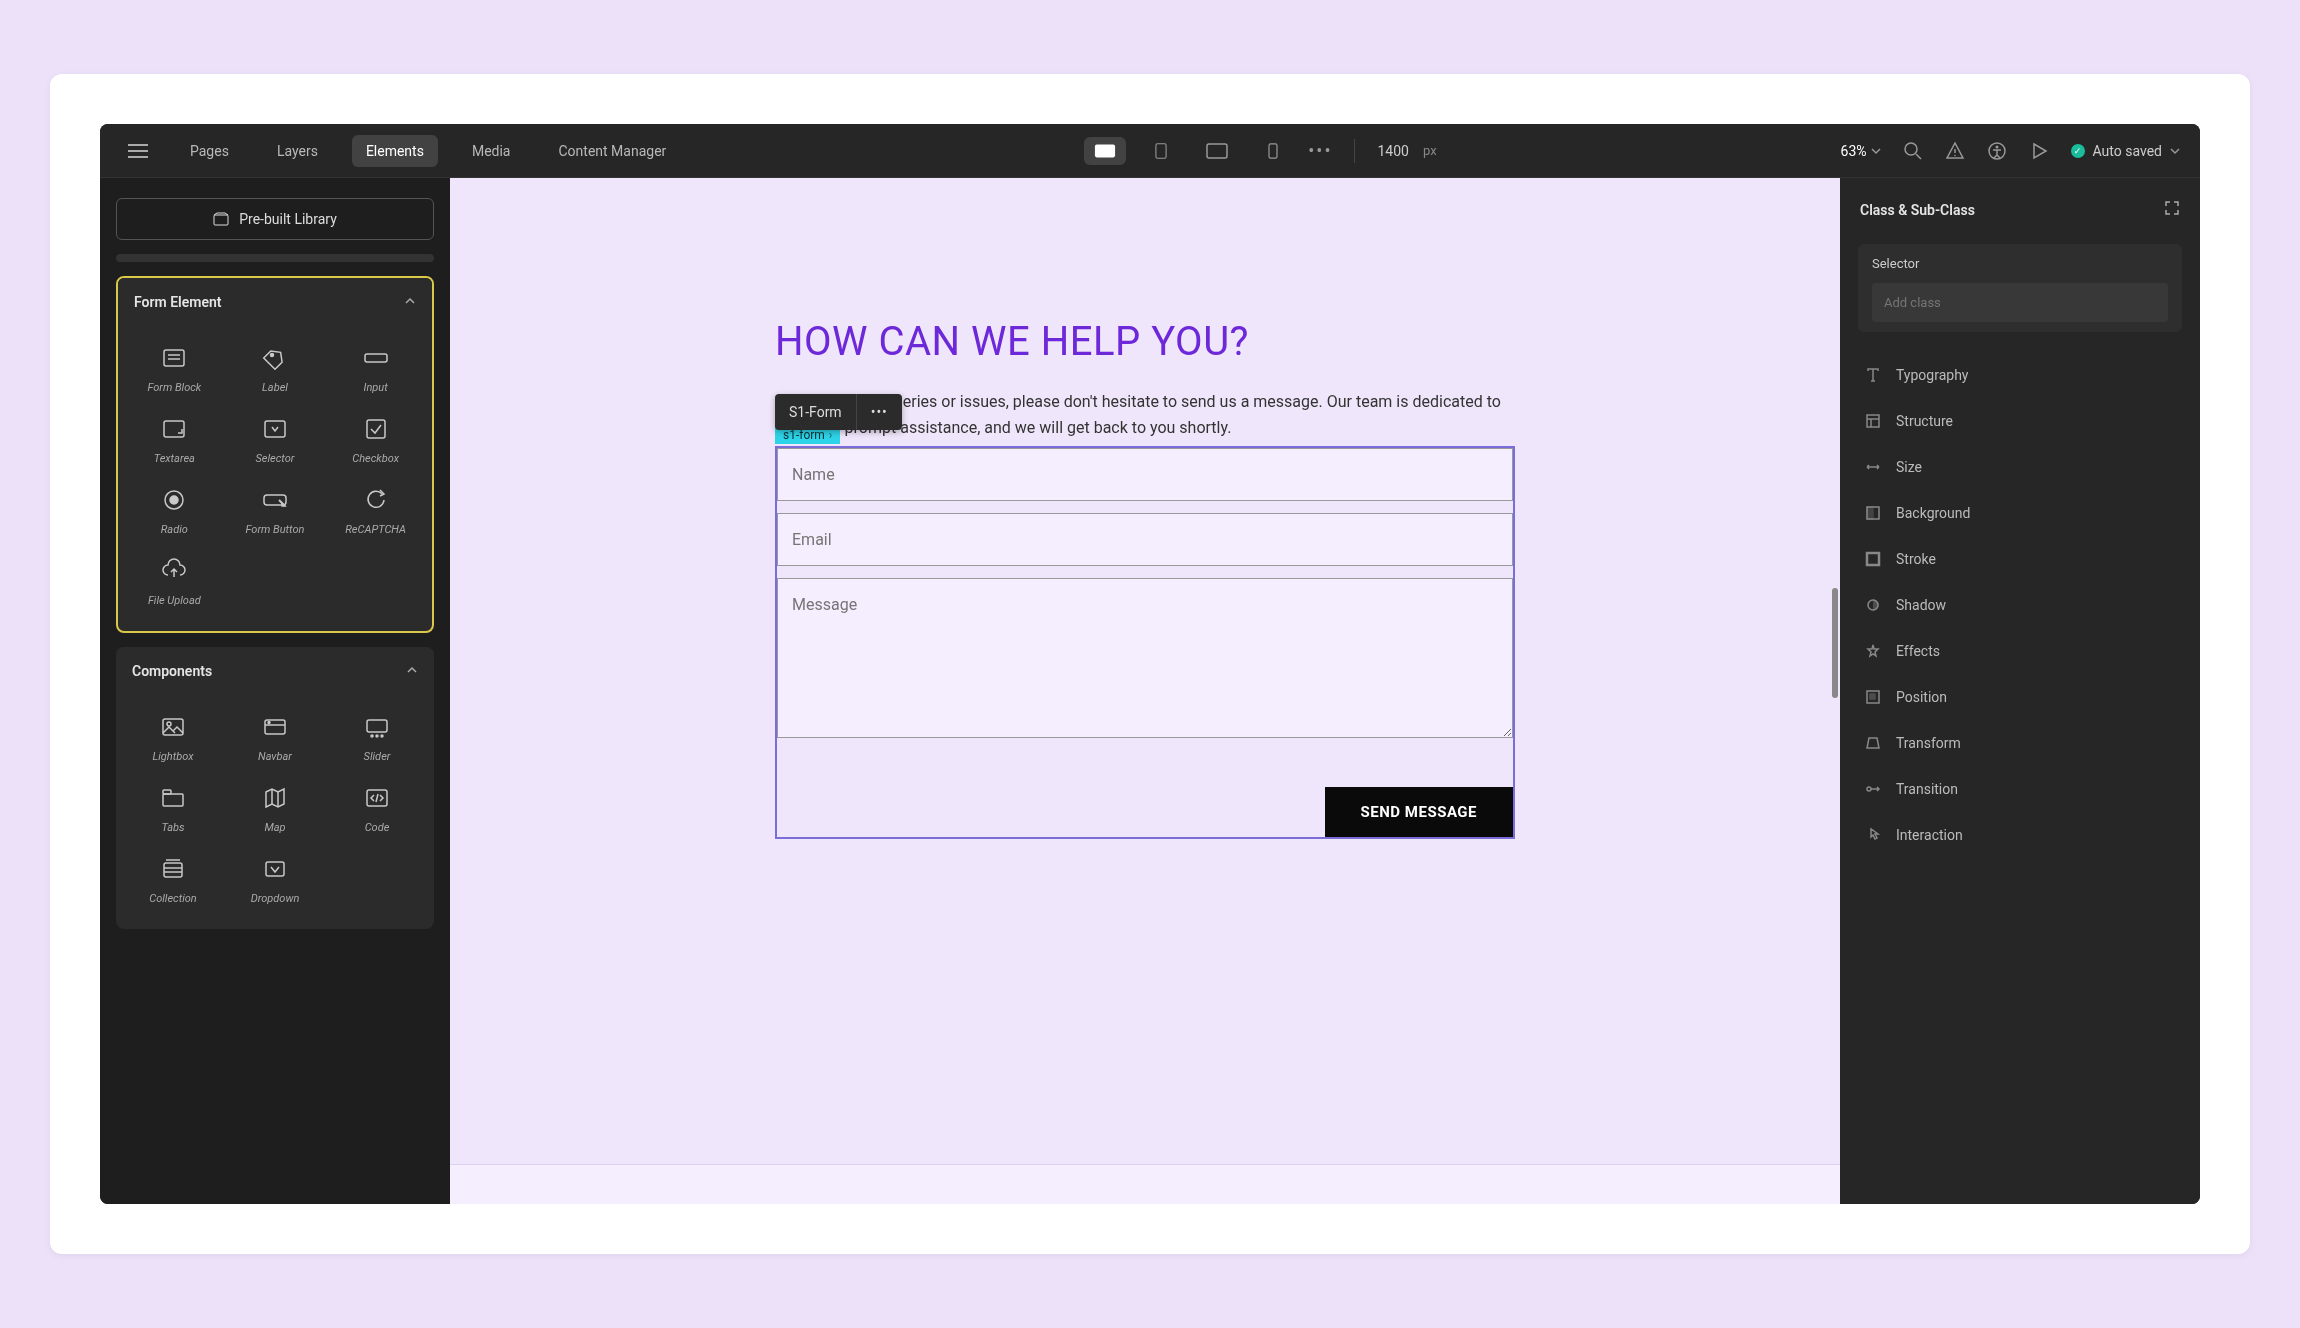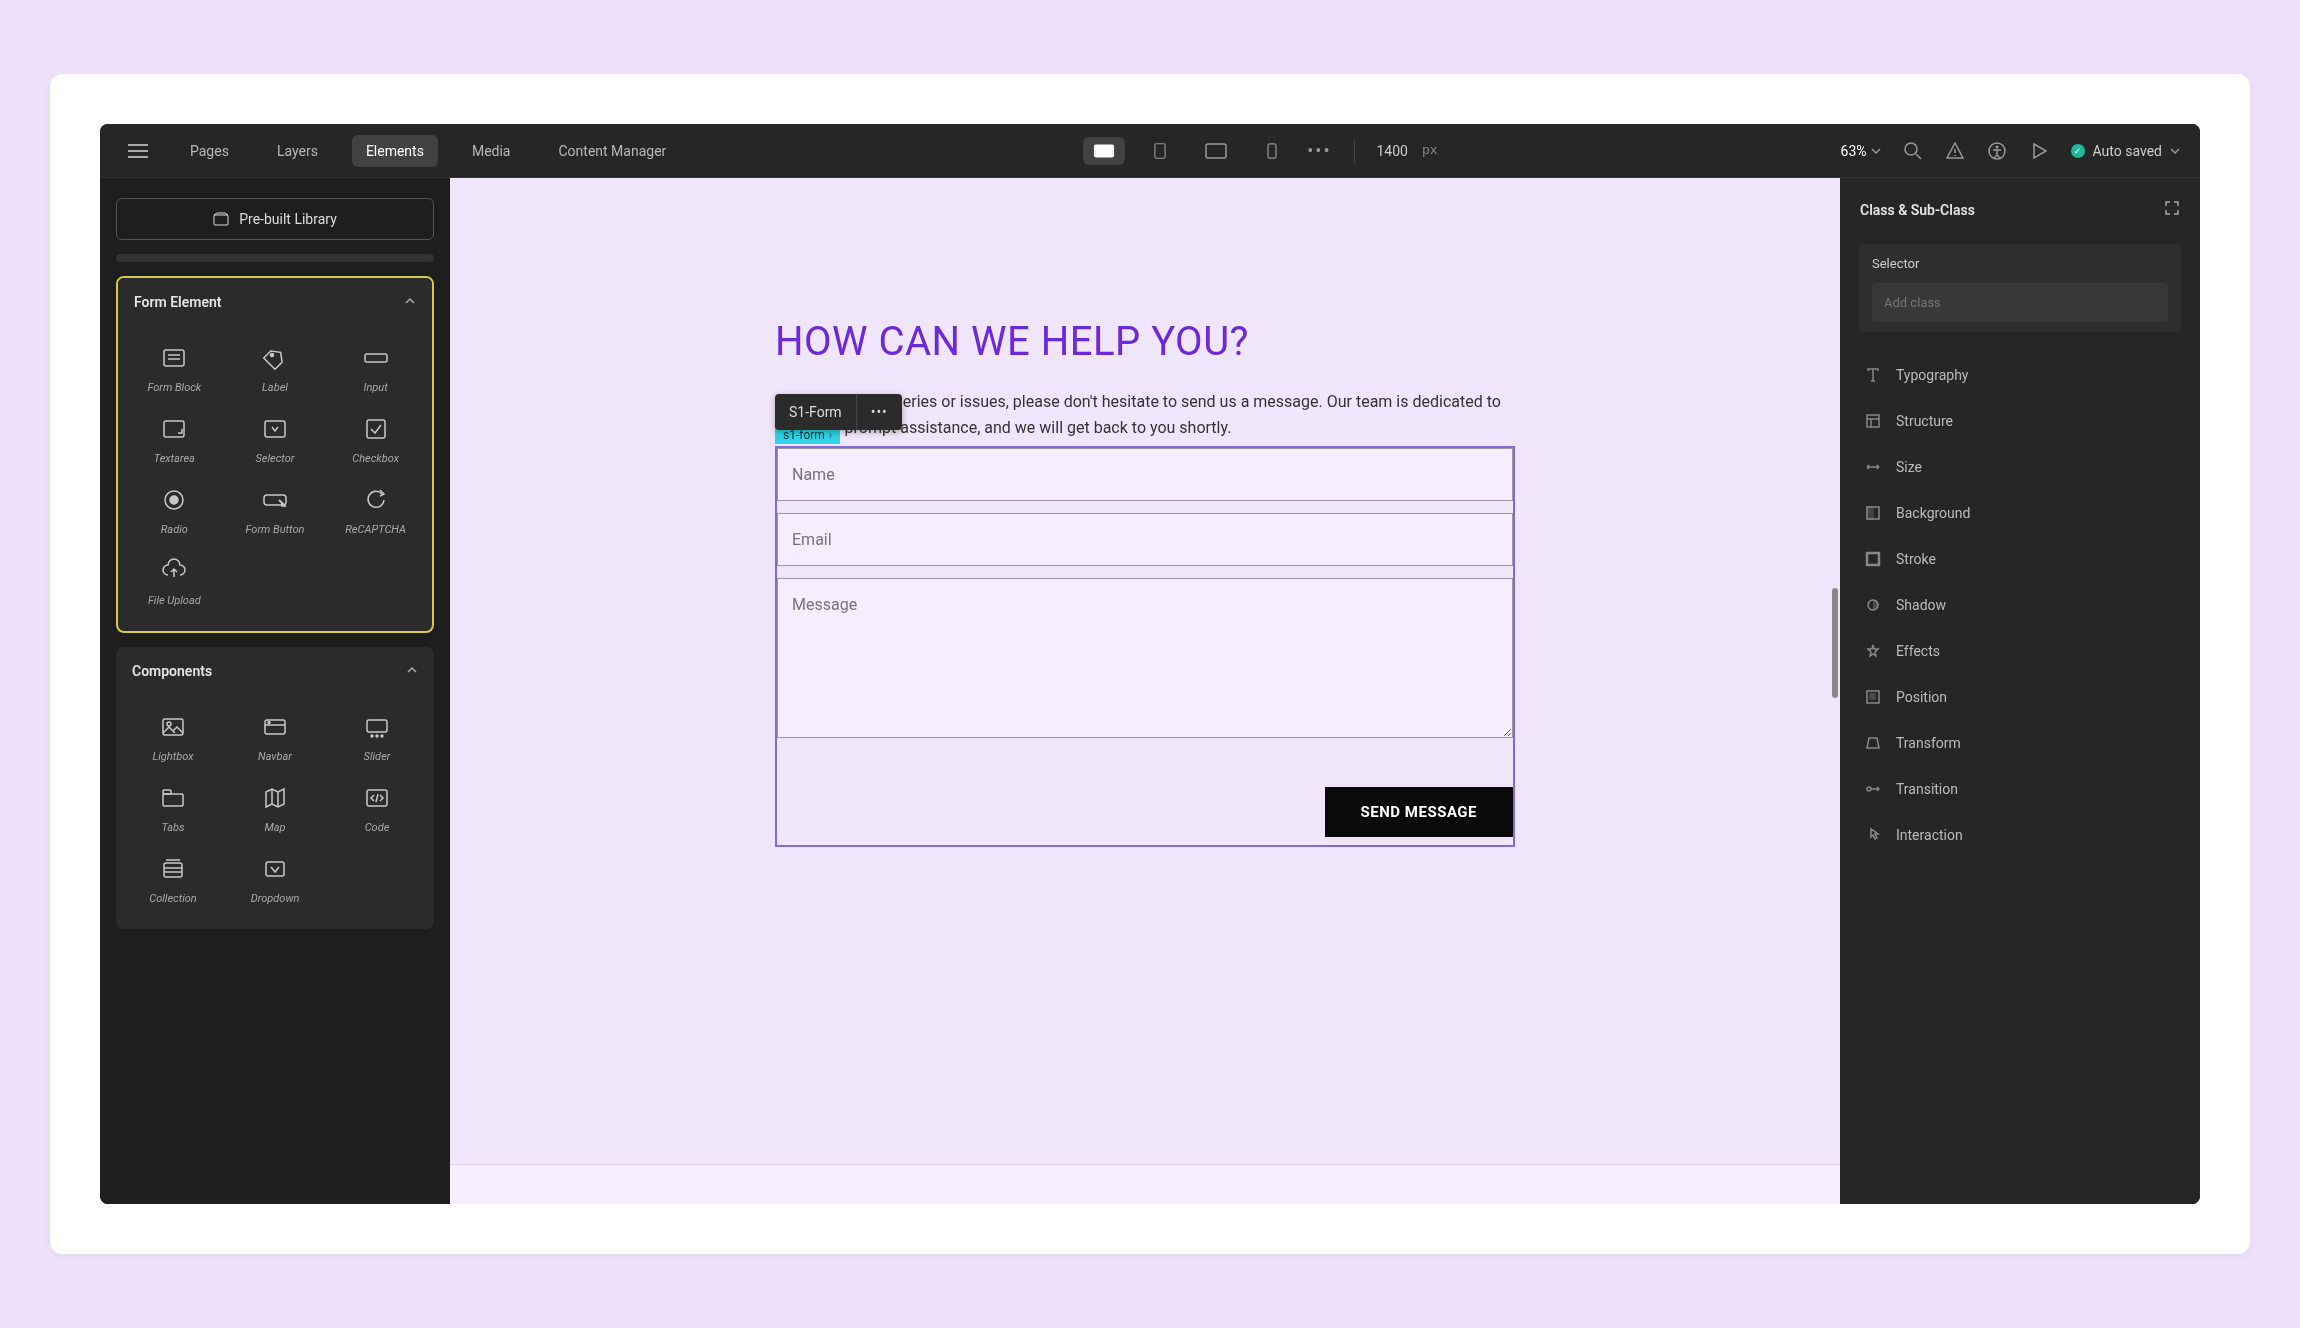--- a/index.html
+++ b/index.html
@@ -17,21 +17,21 @@
 .nav-tabs { display: flex; gap: 20px; margin-left: 12px; }
 .nav-tab { padding: 8px 14px; color: #b8b8b8; font-size: 14px; border-radius: 6px; cursor: pointer; }
 .nav-tab.active { background: #424242; color: #fff; }
 .topbar-center { flex: 1; display: flex; align-items: center; justify-content: center; gap: 14px; }
 .device-icon { color: #999; padding: 6px 10px; border-radius: 6px; cursor: pointer; display: flex; align-items: center; }
 .device-icon.active { background: #424242; color: #fff; }
 .device-icon svg { width: 22px; height: 16px; }
 .dots-icon { color: #999; cursor: pointer; font-size: 18px; letter-spacing: 2px; }
 .vp-sep { width: 1px; height: 24px; background: #444; margin: 0 8px; }
 .viewport-size { color: #ccc; font-size: 14px; }
-.viewport-unit { color: #888; font-size: 13px; margin-left: 0; font-family: Liberation Mono, monospace; }
+.viewport-unit { color: #888; font-size: 13px; margin-left: 0; }
 .topbar-right { display: flex; align-items: center; gap: 22px; }
 .zoom { color: #ffffff; font-size: 14px; display: flex; align-items: center; gap: 4px; cursor: pointer; }
 .zoom svg { width: 10px; height: 10px; }
 .icon-btn { color: #999; cursor: pointer; display: flex; align-items: center; }
 .icon-btn svg { width: 20px; height: 20px; }
 .auto-save { display: flex; align-items: center; gap: 8px; color: #ccc; font-size: 14px; cursor: pointer; }
 .auto-save-dot { width: 14px; height: 14px; border-radius: 50%; background: #1abc9c; display: flex; align-items: center; justify-content: center; }
 .auto-save-dot::after { content: '✓'; color: #fff; font-size: 9px; }
 .auto-save-chevron svg { width: 10px; height: 10px; }
 
@@ -63,21 +63,21 @@
 .page-desc { color: #333; font-size: 16px; line-height: 1.6; margin-bottom: 4px; }
 .form-wrapper { position: relative; margin-top: 6px; }
 .element-tag-bar { position: absolute; top: -52px; left: 0; display: flex; background: #2b2b2b; border-radius: 4px; overflow: hidden; box-shadow: 0 2px 6px rgba(0,0,0,0.3); z-index: 3; }
 .element-tag-name { padding: 10px 14px; color: #ddd; font-size: 14px; border-right: 1px solid #444; }
 .element-tag-dots { padding: 10px 14px; color: #ddd; cursor: pointer; font-size: 14px; letter-spacing: 1px; }
 .class-chip { position: absolute; top: -20px; left: 0; background: #2dd4e8; color: #0a2e33; font-size: 12px; padding: 2px 8px; display: flex; align-items: center; gap: 4px; z-index: 2; }
 .class-chip::after { content: '›'; font-size: 12px; color: #1a6570; }
 .form-box { border: 2px solid #7a6dd9; background: #f0e6fb; padding: 0; }
 .form-field { width: 100%; padding: 16px 14px; border: 1px solid #999; background: #f5eefe; color: #555; font-size: 16px; margin-bottom: 12px; }
 .form-field.textarea { min-height: 160px; margin-bottom: 0; }
-.form-footer { display: flex; justify-content: flex-end; padding: 45px 0 8px; }
+.form-footer { display: flex; justify-content: flex-end; padding: 45px 0 0; }
 .submit-btn { background: #0a0a0a; color: #fff; padding: 16px 36px; font-size: 15px; font-weight: 700; letter-spacing: 0.5px; border: none; cursor: pointer; }
 .canvas-bottom-strip { height: 40px; background: #f5eefe; width: 100%; position: absolute; bottom: 0; border-top: 1px solid #ddd0f0; }
 .canvas-scrollbar { position: absolute; right: 2px; top: 40%; width: 6px; height: 110px; background: #888; border-radius: 3px; }
 
 
 .right-panel { width: 360px; background: #262626; padding: 18px; display: flex; flex-direction: column; gap: 14px; overflow-y: auto; }
 .right-header { display: flex; align-items: center; justify-content: space-between; padding: 4px 2px 10px; }
 .right-header-title { color: #e5e5e5; font-size: 14px; font-weight: 600; }
 .expand-icon { color: #aaa; cursor: pointer; }
 .expand-icon svg { width: 16px; height: 16px; }

